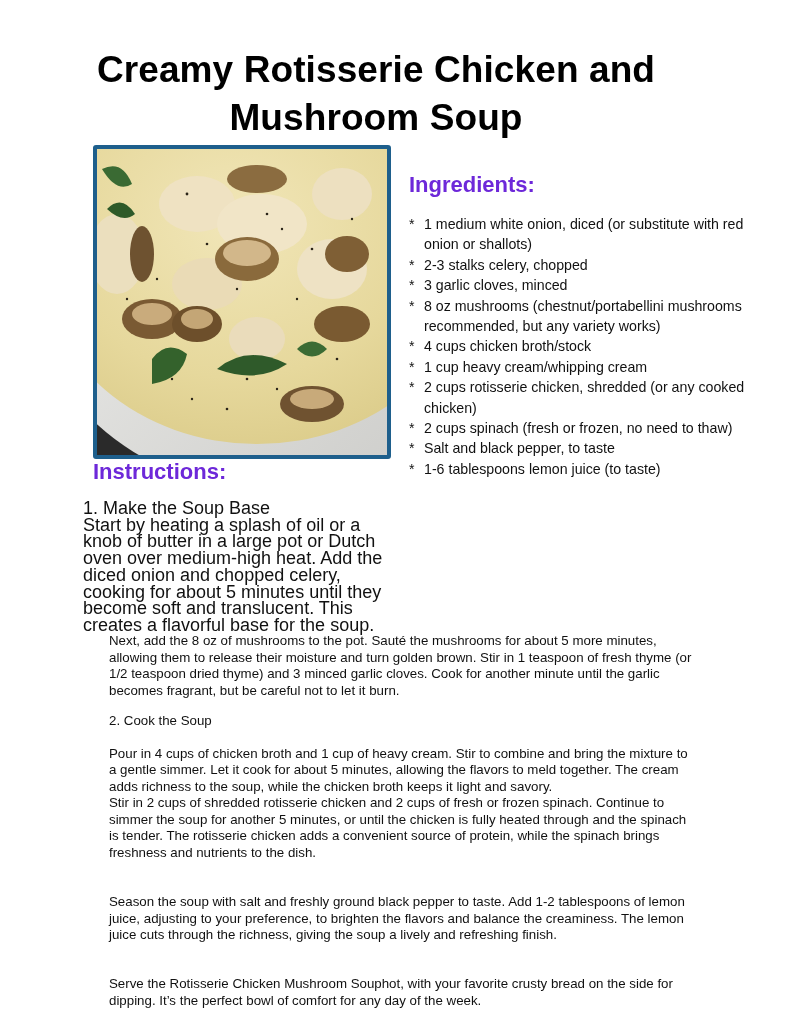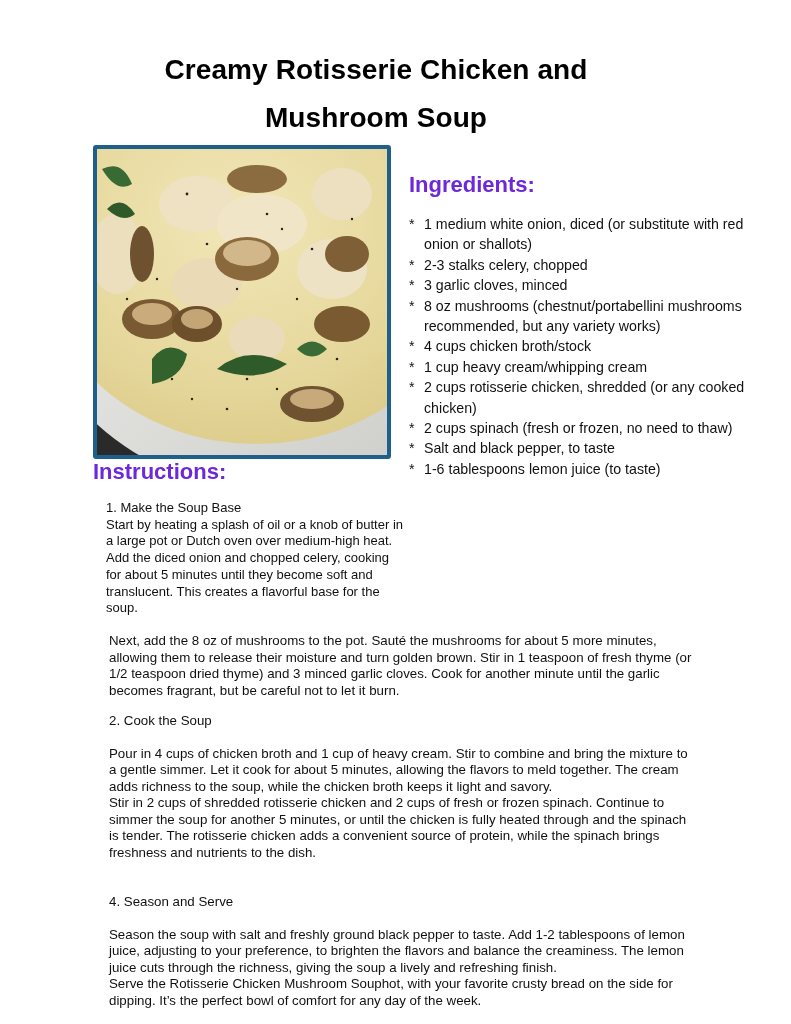--- a/index.html
+++ b/index.html
@@ -2,21 +2,21 @@
 <html><head>
   <meta charset="utf-8">
   <style>
     html, body { margin: 0; padding: 0; background: #ffffff; }
     body {
       width: 791px; height: 1024px; position: relative; overflow: hidden;
       font-family: "Liberation Sans", sans-serif; color: #111;
     }
     .title {
       position: absolute; left: 0; width: 752px; top: 46px;
-      text-align: center; font-weight: bold; font-size: 28px;
+      text-align: center; font-weight: bold; font-size: 37px;
       line-height: 48px; color: #000; letter-spacing: 0.1px;
     }
     .photo {
       position: absolute; left: 93px; top: 145px; width: 290px; height: 306px;
       border: 4px solid #1e5f8c; border-radius: 3px; overflow: hidden;
       background: #e8dfae;
     }
     .photo svg { display: block; width: 100%; height: 100%; }
     .h2 {
       position: absolute; font-weight: bold; font-size: 22px; color: #6d28d9;
@@ -24,22 +24,22 @@
     .ing-title { left: 409px; top: 172px; }
     .ins-title { left: 93px; top: 459px; }
     .ing-list {
       position: absolute; left: 409px; top: 214px; width: 350px;
       margin: 0; padding: 0; list-style: none;
       font-size: 14.2px; line-height: 20.4px; color: #111;
     }
     .ing-list li { padding-left: 15px; text-indent: -15px; }
     .ing-list li .star { display: inline-block; width: 15px; text-indent: 0; }
     .step1 {
-      position: absolute; left: 106px; top: 500px; width: 300px;
-      font-size: 13px; line-height: 16.7px; color: #111;
+      position: absolute; left: 83px; top: 500px; width: 300px;
+      font-size: 18px; line-height: 16.7px; color: #111;
     }
     .body-text {
       position: absolute; left: 93px; width: 620px;
       font-size: 13.3px; line-height: 16.7px; color: #111;
     }
     .body-text p { margin: 16px; }
   </style>
 </head>
 <body>
 
@@ -141,19 +141,18 @@
 <div class="body-text" style="top: 697px;">
   <p>2. Cook the Soup</p>
   <p>Pour in 4 cups of chicken broth and 1 cup of heavy cream. Stir to combine and bring the mixture to a gentle simmer. Let it cook for about 5 minutes, allowing the flavors to meld together. The cream adds richness to the soup, while the chicken broth keeps it light and savory.</p>
 </div>
 
 <div class="body-text" style="top: 779px;">
   <p>Stir in 2 cups of shredded rotisserie chicken and 2 cups of fresh or frozen spinach. Continue to simmer the soup for another 5 minutes, or until the chicken is fully heated through and the spinach is tender. The rotisserie chicken adds a convenient source of protein, while the spinach brings freshness and nutrients to the dish.</p>
 </div>
 
 <div class="body-text" style="top: 878px;">
-  <p>4. Season and Serve</p>
   <p>Season the soup with salt and freshly ground black pepper to taste. Add 1-2 tablespoons of lemon juice, adjusting to your preference, to brighten the flavors and balance the creaminess. The lemon juice cuts through the richness, giving the soup a lively and refreshing finish.</p>
 </div>
 
 <div class="body-text" style="top: 960px;">
   <p>Serve the Rotisserie Chicken Mushroom Souphot, with your favorite crusty bread on the side for dipping. It’s the perfect bowl of comfort for any day of the week.</p>
 </div>
 
 </body></html>

